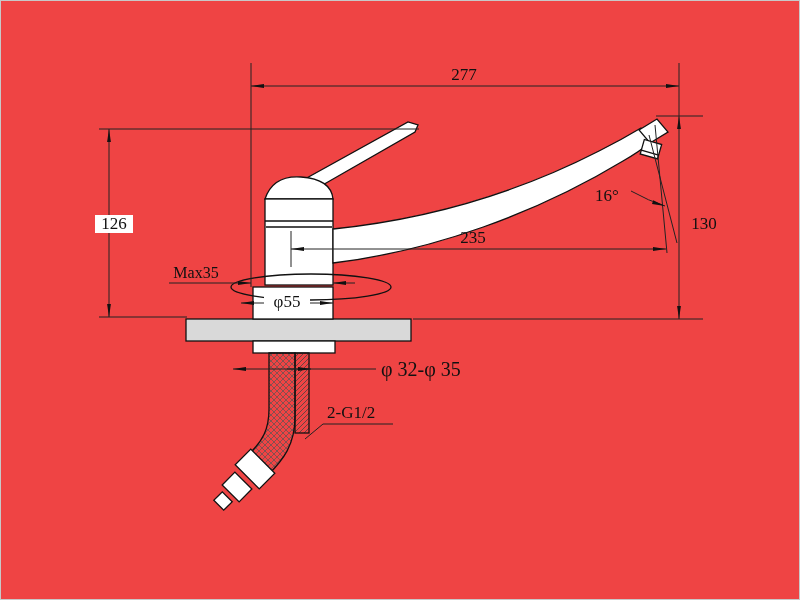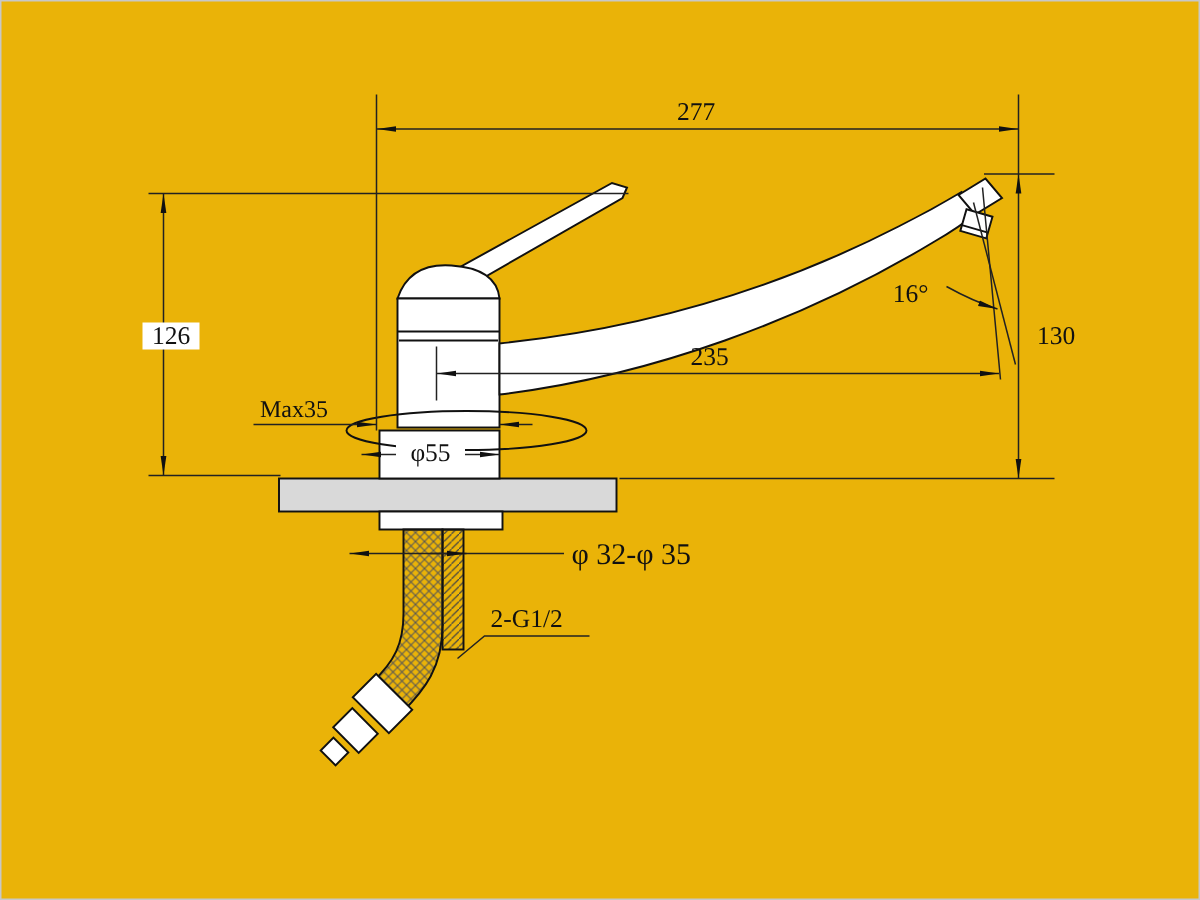--- a/index.html
+++ b/index.html
@@ -1,20 +1,20 @@
 <!DOCTYPE html>
 <html><head>
 <meta charset="utf-8">
 <style>
   html, body { margin: 0; padding: 0; background: #ffffff; }
   #stage {
     position: relative;
     width: 800px;
     height: 600px;
-    background: #eab308;
+    background: #ef4444;
     border: 1px solid #c8c8c8;
     box-sizing: border-box;
     font-family: "Liberation Serif", serif;
     overflow: hidden;
   }
   svg { display: block; }
   .dimtext {
     font-family: "Liberation Serif", serif;
     font-size: 17px;
     fill: #111111;

